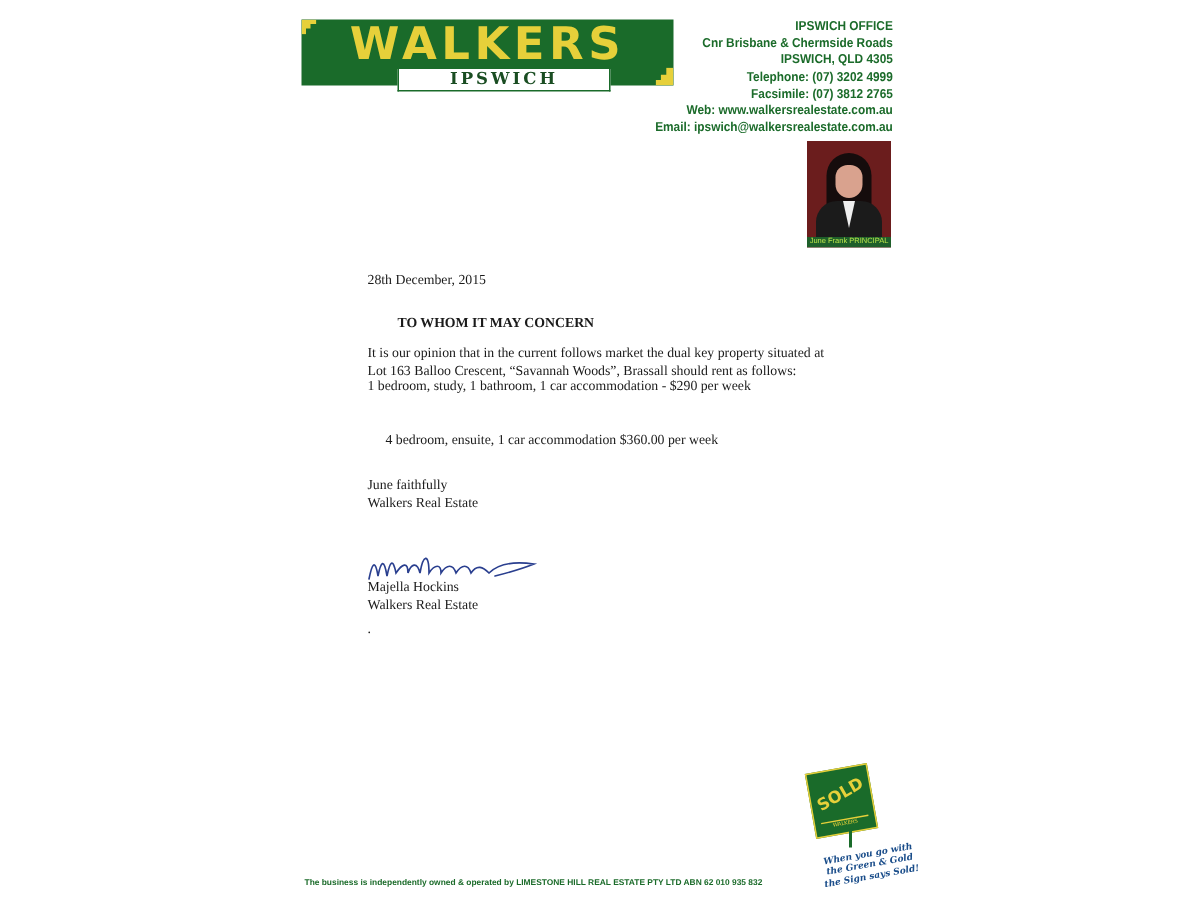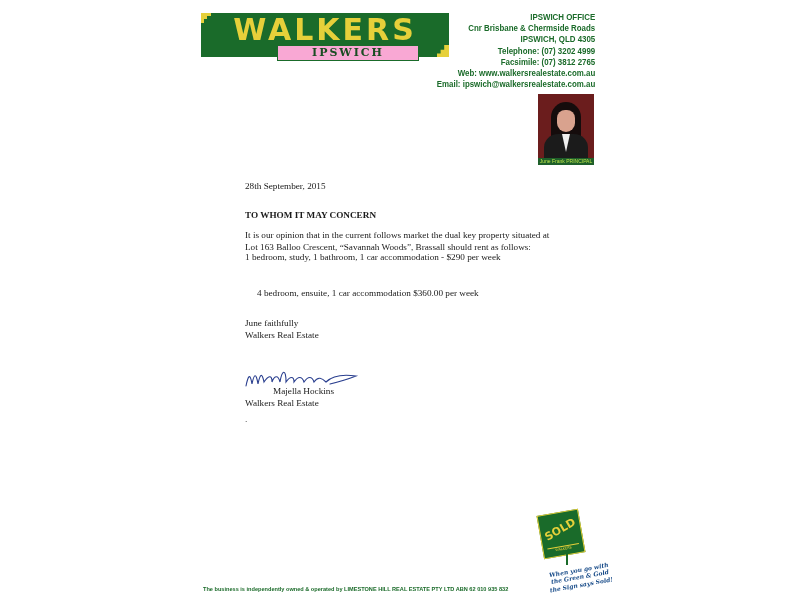--- a/index.html
+++ b/index.html
@@ -21,22 +21,22 @@
       position: absolute; right: 0; bottom: 0; width: 12px; height: 12px;
       background: #e6d03a;
       clip-path: polygon(100% 0, 100% 100%, 0 100%, 0 70%, 30% 70%, 30% 40%, 60% 40%, 60% 0);
     }
     .logo .brand {
       position: absolute; left: 0; right: 0; top: 1px; text-align: center;
       color: #e6d03a; font-family: "DejaVu Sans", sans-serif; font-weight: bold;
       font-size: 30px; letter-spacing: 3px; line-height: 32px;
     }
     .logo .sub {
-      position: absolute; left: 76px; top: 33px; width: 140px; height: 14px;
-      background: #f9a8d4; border: 1px solid #1a6b2a; border-top: none;
+      position: absolute; left: 64px; top: 33px; width: 140px; height: 14px;
+      background: #ffffff; border: 1px solid #1a6b2a; border-top: none;
       text-align: center; font-family: "DejaVu Serif", serif; font-weight: bold;
       font-size: 11px; letter-spacing: 2px; color: #1a4d22; line-height: 14px;
     }
     .contact {
       position: absolute; right: 205px; top: 12px; text-align: right;
       font-family: "Liberation Sans", sans-serif; font-size: 8.6px;
       line-height: 11.2px; color: #1b6b2a; font-weight: bold;
       transform: scaleX(0.92); transform-origin: right top;
     }
     .photo {
@@ -124,34 +124,34 @@
 </div>
 
 <div class="photo">
   <div class="hair"></div>
   <div class="face"></div>
   <div class="body"></div>
   <div class="collar"></div>
   <div class="caption">June Frank PRINCIPAL</div>
 </div>
 
-<div class="letter" style="top:181px;">28th September, 2015</div>
-<div class="letter bold" style="top:210px;">TO WHOM IT MAY CONCERN</div>
+<div class="letter" style="top:181px;">28th December, 2015</div>
+<div class="letter bold" style="top:210px;margin-left:20px;">TO WHOM IT MAY CONCERN</div>
 <div class="letter" style="top:230px;">It is our opinion that in the current follows market the dual key property situated at</div>
 <div class="letter" style="top:242px;">Lot 163 Balloo Crescent, “Savannah Woods”, Brassall should rent as follows:</div>
 <div class="letter" style="top:252px;">1 bedroom, study, 1 bathroom, 1 car accommodation - $290 per week</div>
 <div class="letter" style="top:288px;margin-left:12px;">4 bedroom, ensuite, 1 car accommodation $360.00 per week</div>
 <div class="letter" style="top:318px;">June faithfully</div>
 <div class="letter" style="top:330px;">Walkers Real Estate</div>
 
 <svg class="signature" viewBox="0 0 118 24">
   <path d="M4 20 C6 10, 8 6, 10 18 C12 8, 14 6, 16 18 C18 8, 20 6, 22 16 C26 10, 30 8, 30 16 C32 10, 36 8, 38 16 C40 4, 44 2, 44 16 C48 10, 52 10, 52 16 C56 10, 60 10, 62 16 C66 10, 70 10, 72 16 C76 10, 80 12, 84 16 C90 10, 100 8, 114 10 C104 14, 96 16, 88 18" fill="none" stroke="#2a3f8f" stroke-width="1.1" stroke-linecap="round"></path>
 </svg>
 
-<div class="letter" style="top:386px;margin-left:28px;">Majella Hockins</div>
+<div class="letter" style="top:386px;">Majella Hockins</div>
 <div class="letter" style="top:398px;">Walkers Real Estate</div>
 <div class="letter" style="top:414px;">.</div>
 
 <div class="footer">The business is independently owned &amp; operated by LIMESTONE HILL REAL ESTATE PTY LTD ABN 62 010 935 832</div>
 
 <div class="sold-sign">
   <div class="sold-text">SOLD</div>
   <div class="sold-brand">WALKERS</div>
 </div>
 <div class="sold-post"></div>

